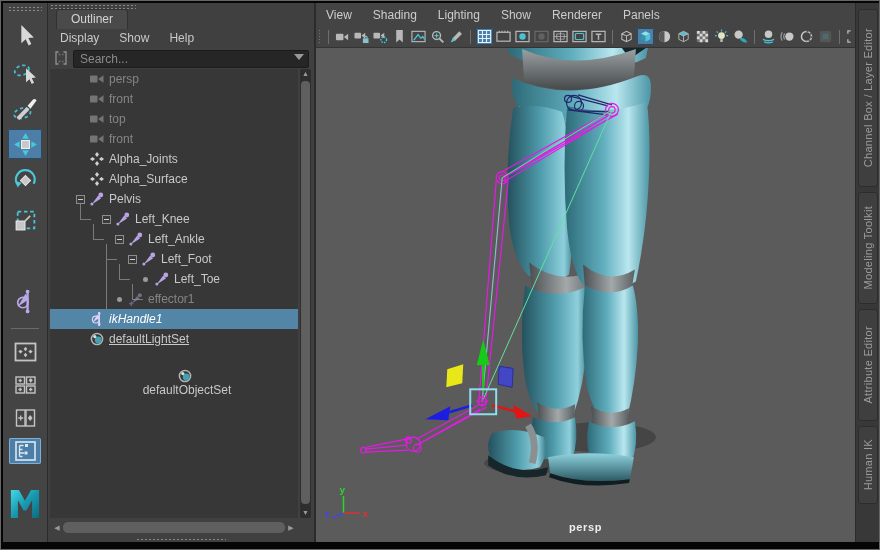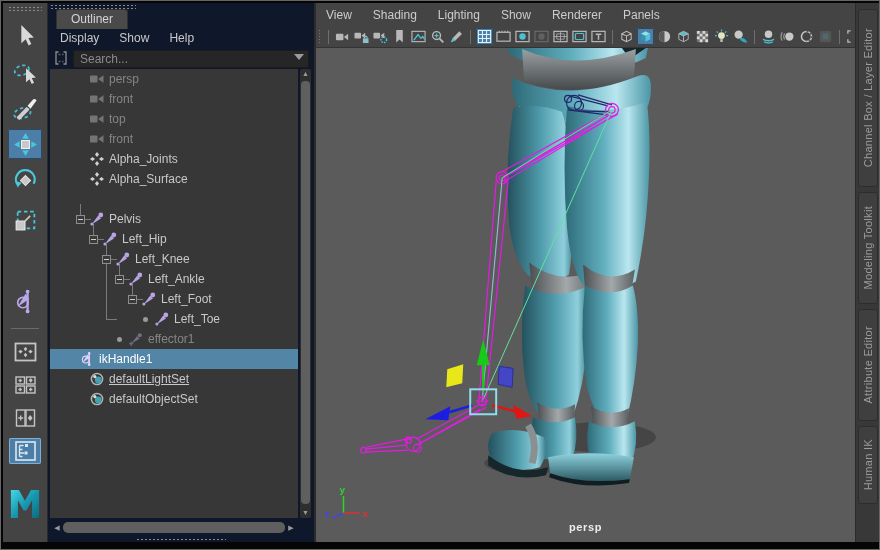--- a/index.html
+++ b/index.html
@@ -13,21 +13,21 @@
   .tool-btn{width:34px;height:30px;display:flex;align-items:center;justify-content:center;border-radius:2px;flex:none;}
   .tool-btn svg{width:25px;height:25px;display:block;}
   .tool-btn.active{background:#4c7ea8;box-shadow:inset 0 0 0 1px #2a4c63;}
   .layout-btn{width:32px;height:26px;display:flex;align-items:center;justify-content:center;border-radius:2px;flex:none;}
   .layout-btn svg{width:27px;height:24px;display:block;}
   .layout-btn.active{background:#4c7ea8;box-shadow:inset 0 0 0 1px #79b0d4;}
   .tb-sep{width:28px;height:1px;background:#6a6a6a;margin-top:12px;flex:none;}
   .maya-logo{margin-top:auto;margin-bottom:22px;width:32px;height:32px;flex:none;}
 
   
-  .outliner-panel{position:absolute;left:45px;top:0;width:266px;height:539px;background:#0f172a;}
+  .outliner-panel{position:absolute;left:45px;top:0;width:266px;height:539px;background:#404040;}
   .ol-topdots{position:absolute;left:2px;top:1px;width:86px;height:5px;background-image:radial-gradient(#8a8a8a 0.8px,transparent 0.9px);background-size:4px 3px;}
   .ol-tabbar{position:absolute;left:0;top:6px;width:100%;height:20px;}
   .ol-tab{position:absolute;left:8px;top:0;height:20px;padding:0 14px;background:#4a4a4a;border:1px solid #313131;border-bottom:none;border-radius:3px 3px 0 0;color:#d4d4d4;font-size:12px;line-height:19px;}
   .ol-menubar{position:absolute;left:0;top:26px;width:100%;height:18px;display:flex;gap:20px;padding-left:12px;align-items:center;font-size:12px;color:#c8c8c8;}
   .ol-menu{cursor:default;}
   .ol-searchrow{position:absolute;left:0;top:44px;width:100%;height:22px;display:flex;align-items:center;padding:0 5px;}
   .ol-filter{width:16px;height:16px;flex:none;margin-right:4px;}
   .ol-filter svg{width:16px;height:16px;display:block;}
   .ol-searchwrap{position:relative;flex:1;height:18px;}
   .ol-searchwrap input{width:100%;height:18px;background:#262626;border:1px solid #1b1b1b;border-radius:2px;color:#bbb;font-size:12px;padding:0 18px 0 6px;outline:none;font-family:"Liberation Sans",sans-serif;}
@@ -300,126 +300,111 @@
             <span class="ol-icon" style="color: rgb(192, 192, 192);">
               <svg viewBox="0 0 14 14" fill="#d0d0da">
                 <path d="M7 0 L9 2.5 L7 5 L5 2.5 Z"></path>
                 <path d="M7 9 L9 11.5 L7 14 L5 11.5 Z"></path>
                 <path d="M0 7 L2.5 5 L5 7 L2.5 9 Z"></path>
                 <path d="M9 7 L11.5 5 L14 7 L11.5 9 Z"></path>
               </svg>
             </span>
             <span>Alpha_Surface</span>
           </div>
-          <div class="ol-row" style="padding-left: 26px; margin-top: 20px;">
+          <div class="ol-row" style="padding-left: 26px;">
             <div class="ol-expslot">
               <div class="ol-exp"></div>
             </div>
             <span class="ol-icon" style="color: rgb(192, 192, 192);">
               <svg viewBox="0 0 14 14">
                 <g fill="#b9a3e3">
                   <circle cx="10.8" cy="3" r="2.4"></circle>
                   <path d="M1.6 12.4 L8.2 3.4 L11 6.6 Z"></path>
                   <circle cx="1.9" cy="12.1" r="1.5"></circle>
                 </g>
               </svg>
             </span>
             <span>Pelvis</span>
           </div>
-          <div class="ol-row" style="padding-left: 39px;">
+          <div class="ol-row" style="padding-left: 52px;">
             <div class="ol-expslot">
               <div class="ol-exp"></div>
             </div>
             <span class="ol-icon" style="color: rgb(192, 192, 192);">
               <svg viewBox="0 0 14 14">
                 <g fill="#b9a3e3">
                   <circle cx="10.8" cy="3" r="2.4"></circle>
                   <path d="M1.6 12.4 L8.2 3.4 L11 6.6 Z"></path>
                   <circle cx="1.9" cy="12.1" r="1.5"></circle>
                 </g>
               </svg>
             </span>
-            <span>Left_Hip</span>
-          </div>
-          <div class="ol-row" style="padding-left: 52px;">
+            <span>Left_Knee</span>
+          </div>
+          <div class="ol-row" style="padding-left: 65px;">
             <div class="ol-expslot">
               <div class="ol-exp"></div>
             </div>
             <span class="ol-icon" style="color: rgb(192, 192, 192);">
               <svg viewBox="0 0 14 14">
                 <g fill="#b9a3e3">
                   <circle cx="10.8" cy="3" r="2.4"></circle>
                   <path d="M1.6 12.4 L8.2 3.4 L11 6.6 Z"></path>
                   <circle cx="1.9" cy="12.1" r="1.5"></circle>
                 </g>
               </svg>
             </span>
-            <span>Left_Knee</span>
-          </div>
-          <div class="ol-row" style="padding-left: 65px;">
+            <span>Left_Ankle</span>
+          </div>
+          <div class="ol-row" style="padding-left: 78px;">
             <div class="ol-expslot">
               <div class="ol-exp"></div>
             </div>
             <span class="ol-icon" style="color: rgb(192, 192, 192);">
               <svg viewBox="0 0 14 14">
                 <g fill="#b9a3e3">
                   <circle cx="10.8" cy="3" r="2.4"></circle>
                   <path d="M1.6 12.4 L8.2 3.4 L11 6.6 Z"></path>
                   <circle cx="1.9" cy="12.1" r="1.5"></circle>
                 </g>
               </svg>
             </span>
-            <span>Left_Ankle</span>
-          </div>
-          <div class="ol-row" style="padding-left: 78px;">
+            <span>Left_Foot</span>
+          </div>
+          <div class="ol-row" style="padding-left: 91px;">
             <div class="ol-expslot">
-              <div class="ol-exp"></div>
+              <div class="ol-dot"></div>
             </div>
             <span class="ol-icon" style="color: rgb(192, 192, 192);">
               <svg viewBox="0 0 14 14">
                 <g fill="#b9a3e3">
                   <circle cx="10.8" cy="3" r="2.4"></circle>
                   <path d="M1.6 12.4 L8.2 3.4 L11 6.6 Z"></path>
                   <circle cx="1.9" cy="12.1" r="1.5"></circle>
                 </g>
               </svg>
             </span>
-            <span>Left_Foot</span>
-          </div>
-          <div class="ol-row" style="padding-left: 91px;">
-            <div class="ol-expslot">
-              <div class="ol-dot"></div>
-            </div>
-            <span class="ol-icon" style="color: rgb(192, 192, 192);">
-              <svg viewBox="0 0 14 14">
-                <g fill="#b9a3e3">
-                  <circle cx="10.8" cy="3" r="2.4"></circle>
-                  <path d="M1.6 12.4 L8.2 3.4 L11 6.6 Z"></path>
-                  <circle cx="1.9" cy="12.1" r="1.5"></circle>
-                </g>
-              </svg>
-            </span>
             <span>Left_Toe</span>
           </div>
           <div class="ol-row dimmed" style="padding-left: 65px;">
             <div class="ol-expslot">
               <div class="ol-dot"></div>
             </div>
             <span class="ol-icon" style="opacity: 0.62; color: rgb(154, 154, 154);">
               <svg viewBox="0 0 14 14">
                 <g fill="#9a90b5">
                   <circle cx="10.8" cy="3.2" r="2"></circle>
                   <path d="M2.4 11.6 L8.2 4 L10.6 6.8 Z"></path>
                 </g>
                 <path d="M2.2 9.5 V14 M0 11.75 H4.5" stroke="#9a90b5" stroke-width="1.1"></path>
               </svg>
             </span>
             <span>effector1</span>
           </div>
-          <div class="ol-row selected" style="padding-left: 16px;">
+          <div class="ol-row selected" style="padding-left: 26px; font-style: italic;">
             <div class="ol-expslot"></div>
             <span class="ol-icon" style="color: rgb(192, 192, 192);">
               <svg viewBox="0 0 14 14">
                 <line x1="9.2" y1="0" x2="9.2" y2="14" stroke="#dcd2f8" stroke-width="1.6"></line>
                 <circle cx="5.8" cy="7.6" r="3.4" fill="none" stroke="#dcd2f8" stroke-width="1.2"></circle>
                 <path d="M2.6 10.4 L7.4 2.6 L9.6 5.8 Z" fill="#dcd2f8"></path>
                 <circle cx="9.2" cy="1.6" r="1.3" fill="#dcd2f8"></circle>
                 <circle cx="9.2" cy="12.4" r="1.3" fill="#dcd2f8"></circle>
               </svg>
             </span>
@@ -429,21 +414,21 @@
             <div class="ol-expslot"></div>
             <span class="ol-icon" style="color: rgb(192, 192, 192);">
               <svg viewBox="0 0 14 14">
                 <circle cx="7" cy="7" r="5.6" fill="none" stroke="#b4b4b4" stroke-width="1.5"></circle>
                 <circle cx="8.2" cy="8" r="3.4" fill="#3fa3b4"></circle>
                 <circle cx="4.8" cy="4.6" r="1.6" fill="#dcdcdc"></circle>
               </svg>
             </span>
             <span>defaultLightSet</span>
           </div>
-          <div class="ol-row" style="padding-left: 26px;">
+          <div class="ol-row" style="padding-left: 26px; flex-direction: column;">
             <div class="ol-expslot"></div>
             <span class="ol-icon" style="color: rgb(192, 192, 192);">
               <svg viewBox="0 0 14 14">
                 <circle cx="7" cy="7" r="5.6" fill="none" stroke="#b4b4b4" stroke-width="1.5"></circle>
                 <circle cx="8.2" cy="8" r="3.4" fill="#3fa3b4"></circle>
                 <circle cx="4.8" cy="4.6" r="1.6" fill="#dcdcdc"></circle>
               </svg>
             </span>
             <span>defaultObjectSet</span>
           </div>

